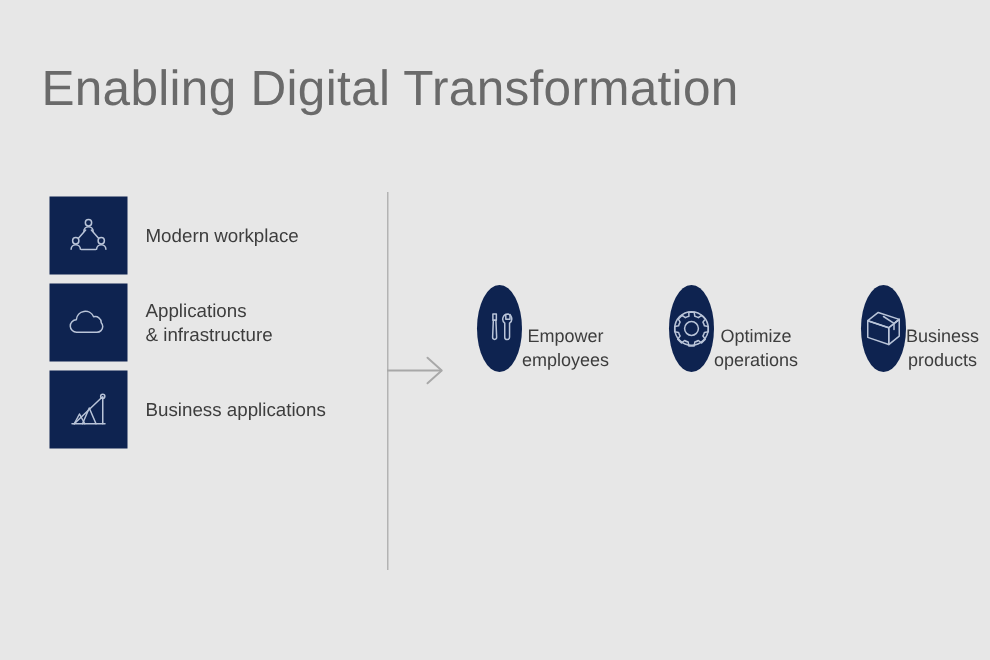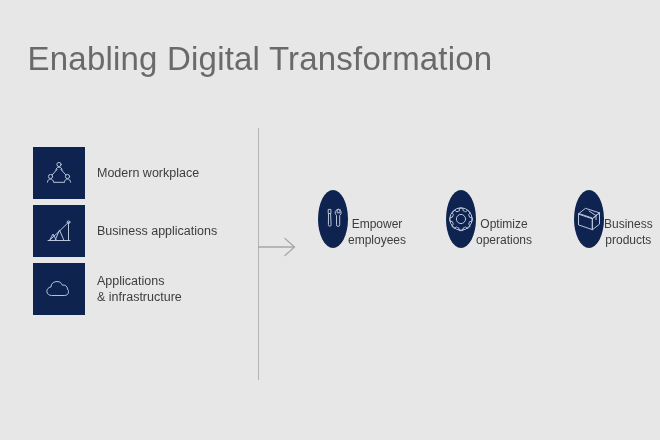--- a/index.html
+++ b/index.html
@@ -28,21 +28,21 @@
     font-weight: 300;
     letter-spacing: 0.2px;
     color: #6a6a6a;
     white-space: nowrap;
   }
 
   
   #pillar-list {
     position: absolute;
     left: 33px;
-    top: 144px;
+    top: 128px;
     width: 200px;
   }
 
   .pillar-row {
     position: relative;
     height: 58px;
     display: flex;
     align-items: center;
   }
 
@@ -142,44 +142,44 @@
         </svg>
       </span>
     </div>
     <div class="pillar-label">Modern workplace</div>
   </div>
 
   <div class="pillar-row">
     <div class="pillar-tile">
       <span>
         <svg width="30" height="30" viewBox="0 0 30 30" fill="none" stroke="#b9c4d8" stroke-width="1" stroke-linecap="round" stroke-linejoin="round">
+          <path d="M7.2 21.5a4.2 4.2 0 0 1-.3-8.4 6 6 0 0 1 11.5-1.9 4 4 0 0 1 5.1 3.9 4 4 0 0 1 1 2.6 3.9 3.9 0 0 1-3.9 3.8z"></path>
+        </svg>
+      </span>
+    </div>
+    <div class="pillar-label">Applications
+&amp; infrastructure</div>
+  </div>
+
+  <div class="pillar-row">
+    <div class="pillar-tile">
+      <span>
+        <svg width="30" height="30" viewBox="0 0 30 30" fill="none" stroke="#b9c4d8" stroke-width="1" stroke-linecap="round" stroke-linejoin="round">
           <path d="M4 24.5h22"></path>
           <path d="M24.5 24.5V6.5"></path>
           <path d="M5.5 24.5 9 18l3.5 6.5"></path>
           <path d="M11 24.5 15.5 14l4.5 10.5"></path>
           <path d="M5.5 24.5 24 6.8"></path>
           <circle cx="24.5" cy="6.2" r="1.4"></circle>
         </svg>
       </span>
     </div>
     <div class="pillar-label">Business applications</div>
   </div>
 
-  <div class="pillar-row">
-    <div class="pillar-tile">
-      <span>
-        <svg width="30" height="30" viewBox="0 0 30 30" fill="none" stroke="#b9c4d8" stroke-width="1" stroke-linecap="round" stroke-linejoin="round">
-          <path d="M7.2 21.5a4.2 4.2 0 0 1-.3-8.4 6 6 0 0 1 11.5-1.9 4 4 0 0 1 5.1 3.9 4 4 0 0 1 1 2.6 3.9 3.9 0 0 1-3.9 3.8z"></path>
-        </svg>
-      </span>
-    </div>
-    <div class="pillar-label">Applications
-&amp; infrastructure</div>
-  </div>
-
 
 </div>
 
 <div id="divider-line"></div>
 
 <div id="flow-arrow">
   <svg width="40" height="26" viewBox="0 0 40 26" fill="none" stroke="#a8a8a8" stroke-width="1.3" stroke-linecap="round" stroke-linejoin="round">
     <path d="M0 13h36"></path>
     <path d="M27 4.5 36.5 13 27 21.5"></path>
   </svg>

